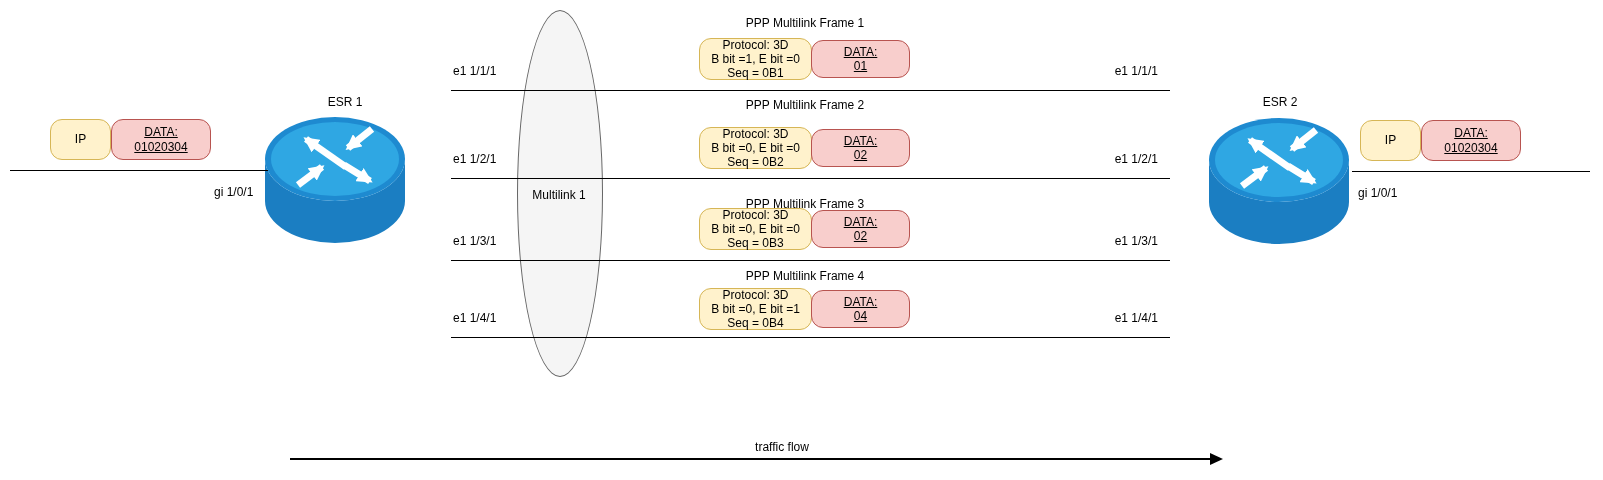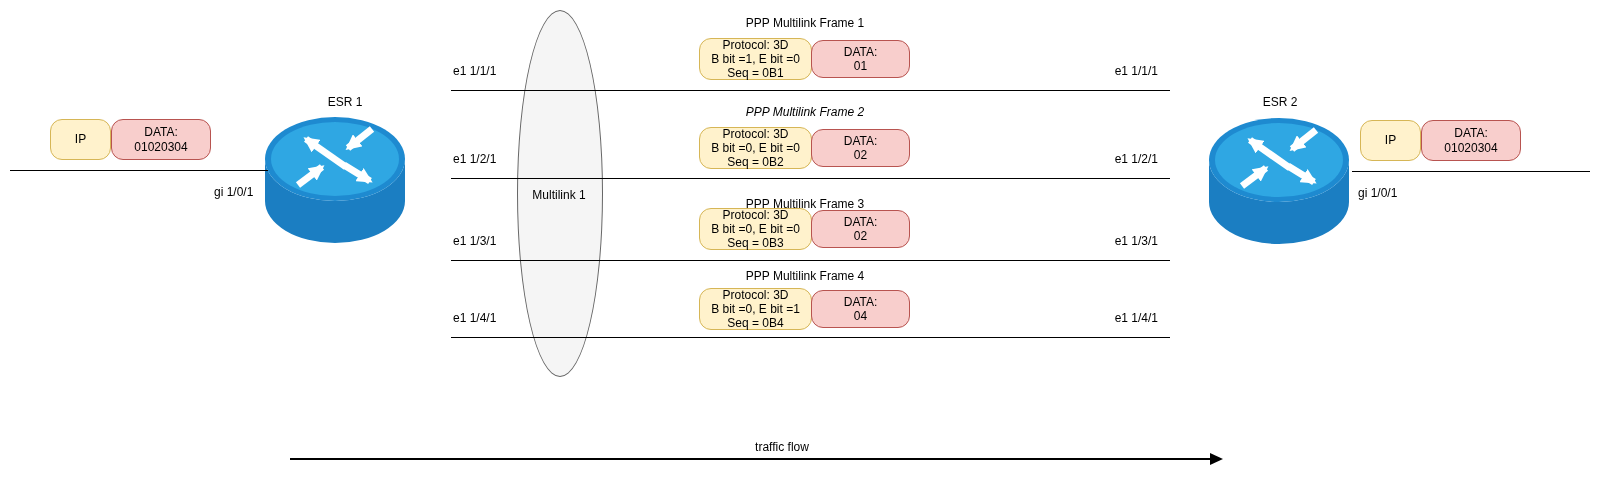--- a/index.html
+++ b/index.html
@@ -8,21 +8,21 @@
     font-family:"Liberation Sans",sans-serif;font-size:12px;color:#000;
     overflow:hidden;
   }
   .hline{position:absolute;height:1px;background:#000;z-index:5;}
   .box{
     position:absolute;border-radius:12px;display:flex;flex-direction:column;
     justify-content:center;align-items:center;text-align:center;
     line-height:1.18;z-index:6;box-sizing:border-box;
   }
   .hdr{background:#fff2cc;border:1px solid #d6b656;}
-  .dat{background:#f8cecc;border:1px solid #b85450;}
+  .dat{background:#f8cecc;border:1px solid #b85450;text-decoration:underline;}
   .lbl{position:absolute;white-space:nowrap;z-index:7;}
   .ctr{text-align:center;}
   .rgt{text-align:right;}
   .ellipse{
     position:absolute;left:517px;top:10px;width:84px;height:365px;
     background:#f5f5f5;border:1px solid #666;border-radius:50%;z-index:1;
   }
   .router{position:absolute;z-index:4;}
   .arrowline{position:absolute;height:2px;background:#000;z-index:5;}
   .arrowhead{
@@ -78,21 +78,21 @@
     <div>Seq = 0B1</div>
   </div>
   <div class="box dat" style="left:811px;top:40px;width:99px;height:38px;">
     <div>DATA:</div>
     <div>01</div>
   </div>
 
   <div class="hline" style="left:451px;top:178px;width:719px;"></div>
   <div class="lbl" style="left:453px;top:152px;">e1 1/2/1</div>
   <div class="lbl rgt" style="left:1088px;top:152px;width:70px;">e1 1/2/1</div>
-  <div class="lbl ctr" style="left:660px;top:105px;width:290px;font-style:italic;">PPP Multilink Frame 2</div>
+  <div class="lbl ctr" style="left:660px;top:98px;width:290px;">PPP Multilink Frame 2</div>
   <div class="box hdr" style="left:699px;top:127px;width:113px;height:42px;">
     <div>Protocol: 3D</div>
     <div>B bit =0, E bit =0</div>
     <div>Seq = 0B2</div>
   </div>
   <div class="box dat" style="left:811px;top:129px;width:99px;height:38px;">
     <div>DATA:</div>
     <div>02</div>
   </div>
 

